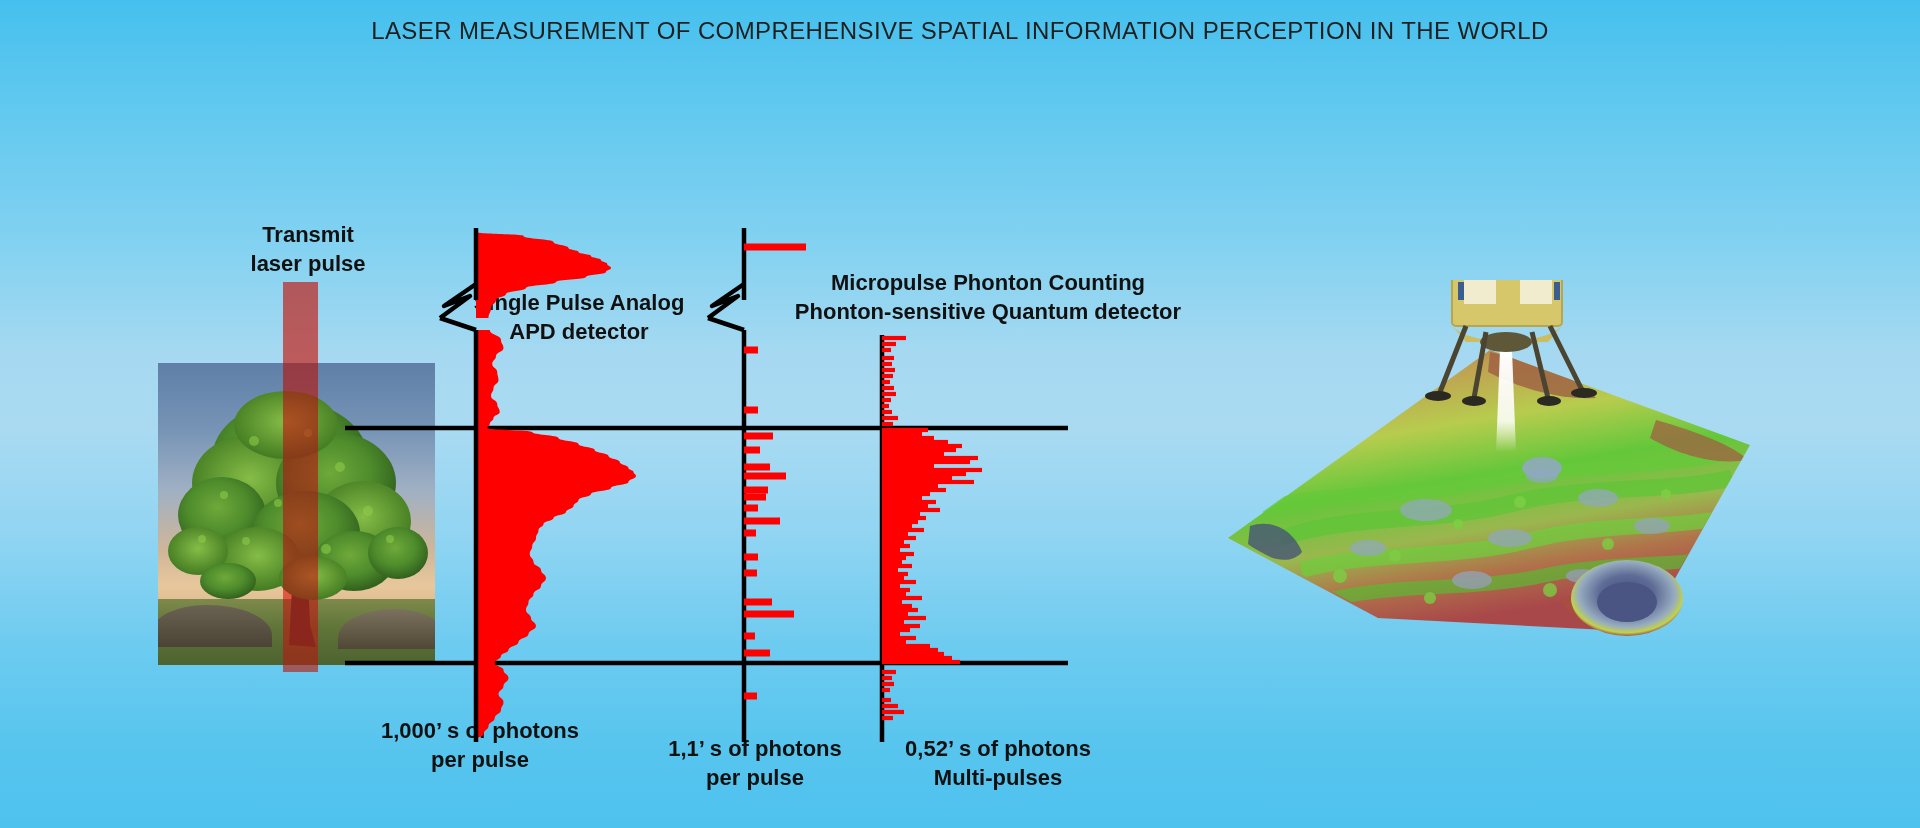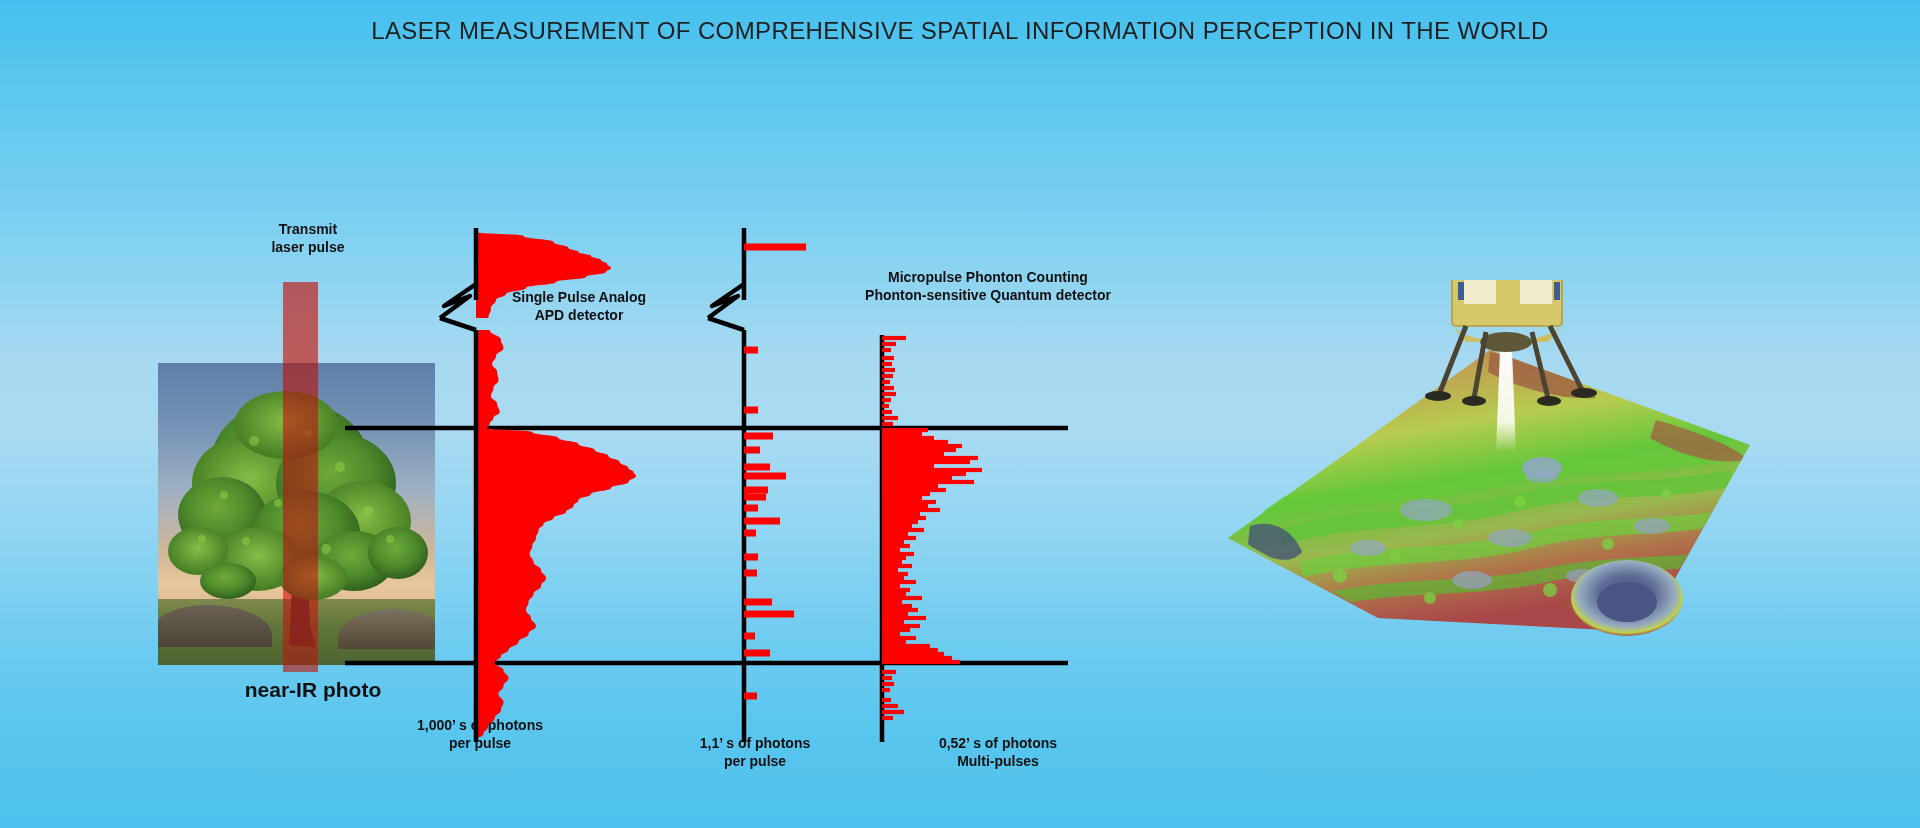--- a/index.html
+++ b/index.html
@@ -34,21 +34,21 @@
   #sub-title {
     margin-top:17px;
     font-size:24px; color:#1f1f1f; font-weight:400;
     letter-spacing:0.4px;
     font-family:"Liberation Sans", sans-serif;
   }
 
   
   .blk-label {
     position:absolute; color:#111; font-weight:bold;
-    font-size:14px; line-height:1.32; text-align:center;
+    font-size:22px; line-height:1.32; text-align:center;
     font-family:"Liberation Sans", sans-serif;
     white-space:pre-line; pointer-events:none;
   }
 
   
   #photo-wrap {
     position:absolute; left:158px; top:363px; width:277px; height:302px;
     overflow:hidden;
   }
   #photo-sky {
@@ -145,21 +145,20 @@
           <circle cx="232" cy="176" r="4"></circle>
       </g>
     </svg>
   </div>
   <div id="laser-beam-glow"></div>
   <div id="laser-beam"></div>
 
   <div class="blk-label" style="left:208px; top:220px; width:200px;">Transmit
 laser pulse</div>
 
-  <div class="blk-label photo-cap" style="left:198px; top:676px; width:230px;">near-IR photo</div>
 
   <div class="blk-label" style="left:454px; top:288px; width:250px;">Single Pulse Analog
 APD detector</div>
 
   <div class="blk-label" style="left:778px; top:268px; width:420px;">Micropulse Phonton Counting
 Phonton-sensitive Quantum detector</div>
 
   <div class="blk-label" style="left:340px; top:716px; width:280px;">1,000’  s of photons
 per pulse</div>
 

